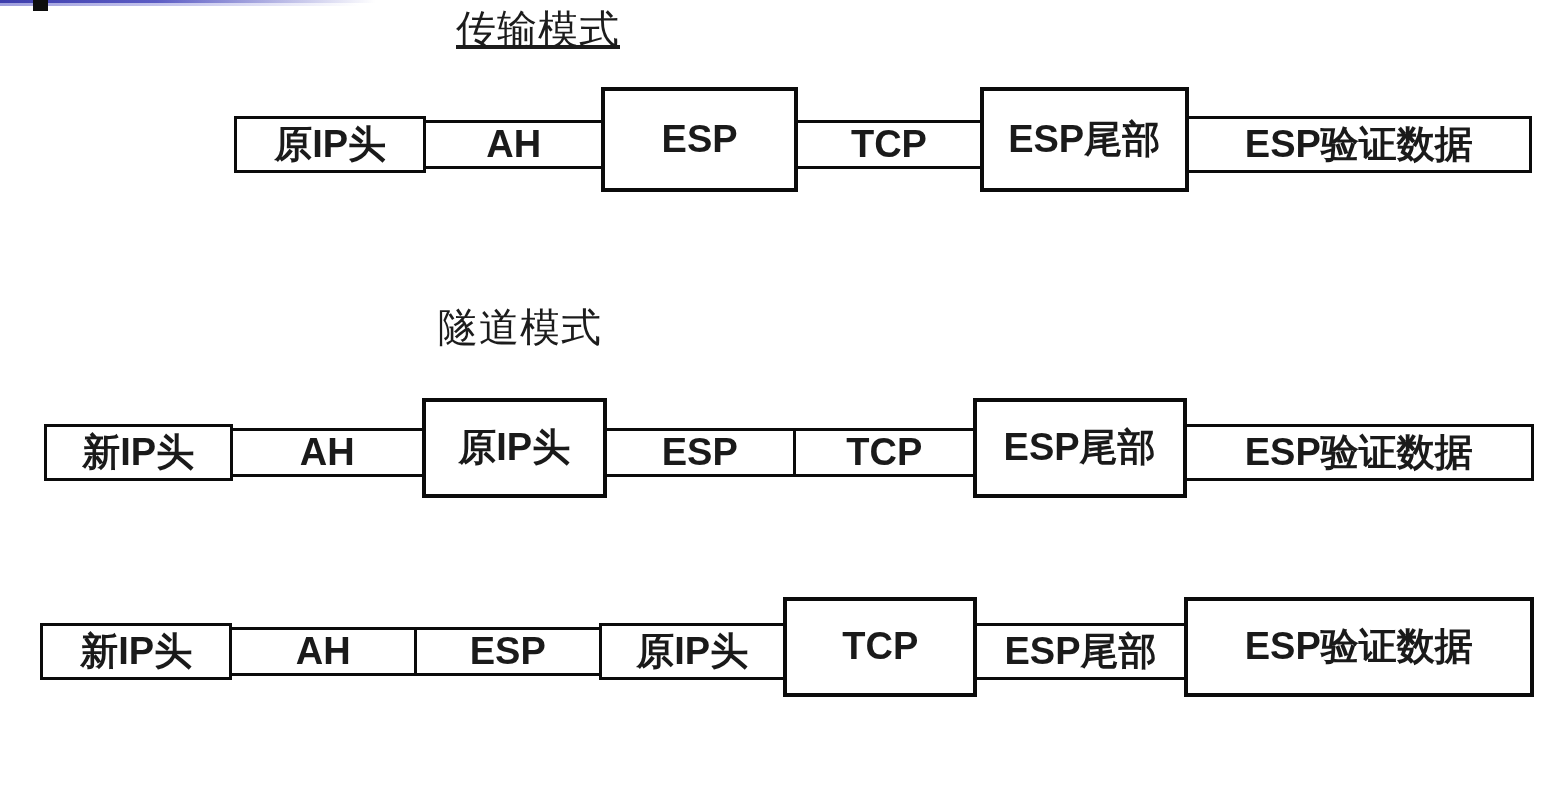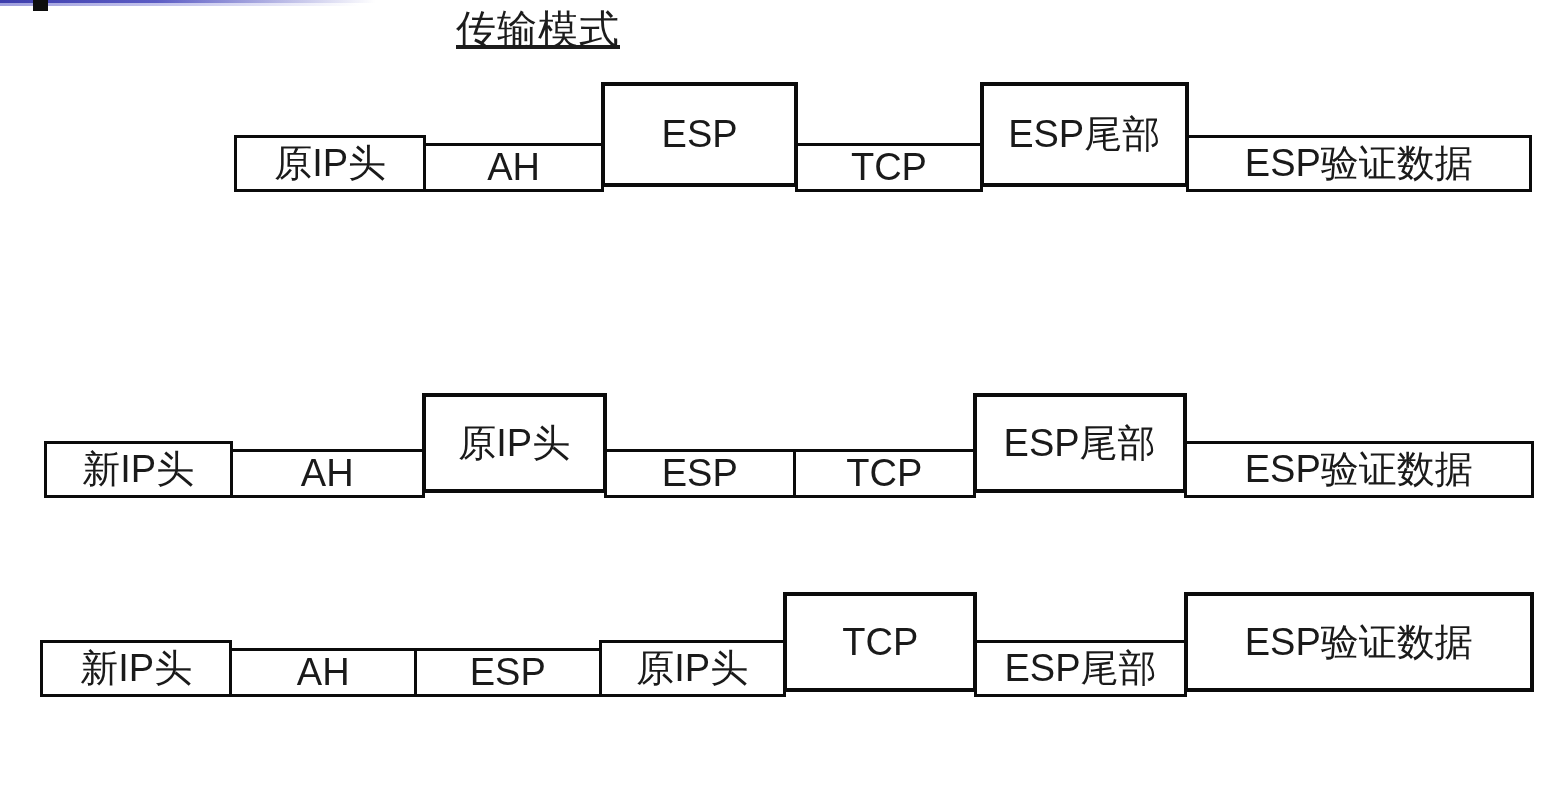--- a/index.html
+++ b/index.html
@@ -42,21 +42,22 @@
     font-family: "Liberation Serif", "DejaVu Serif", serif;
     letter-spacing: 1px;
     white-space: nowrap;
   }
   .t-transport { left: 456px; top: 8px; text-decoration: underline; }
   .t-tunnel    { left: 438px; top: 306px; }
 
   .packet-row {
     position: absolute;
     display: flex;
-    align-items: flex-end;
+    align-items: center;
+    font-weight: bold;
   }
   .row-transport { left: 234px; top: 96px;  width: 1298px; height: 96px; }
   .row-tunnel1   { left: 44px;  top: 407px; width: 1490px; height: 91px; }
   .row-tunnel2   { left: 40px;  top: 606px; width: 1494px; height: 91px; }
 
   .cell {
     position: relative;
     display: flex;
     align-items: center;
     justify-content: center;
@@ -90,20 +91,21 @@
 
   <div class="packet-row row-transport">
     <div class="cell" style="flex:190 1 0">原IP头</div>
     <div class="cell" style="flex:178 1 0">AH</div>
     <div class="cell raised" style="flex:193 1 0">ESP</div>
     <div class="cell" style="flex:185 1 0">TCP</div>
     <div class="cell raised" style="flex:205 1 0">ESP尾部</div>
     <div class="cell" style="flex:347 1 0">ESP验证数据</div>
   </div>
 
+  <div class="mode-title t-tunnel">隧道模式</div>
 
   <div class="packet-row row-tunnel1">
     <div class="cell" style="flex:186 1 0">新IP头</div>
     <div class="cell" style="flex:193 1 0">AH</div>
     <div class="cell raised" style="flex:180 1 0">原IP头</div>
     <div class="cell" style="flex:190 1 0">ESP</div>
     <div class="cell" style="flex:180 1 0">TCP</div>
     <div class="cell raised" style="flex:210 1 0">ESP尾部</div>
     <div class="cell" style="flex:351 1 0">ESP验证数据</div>
   </div>

